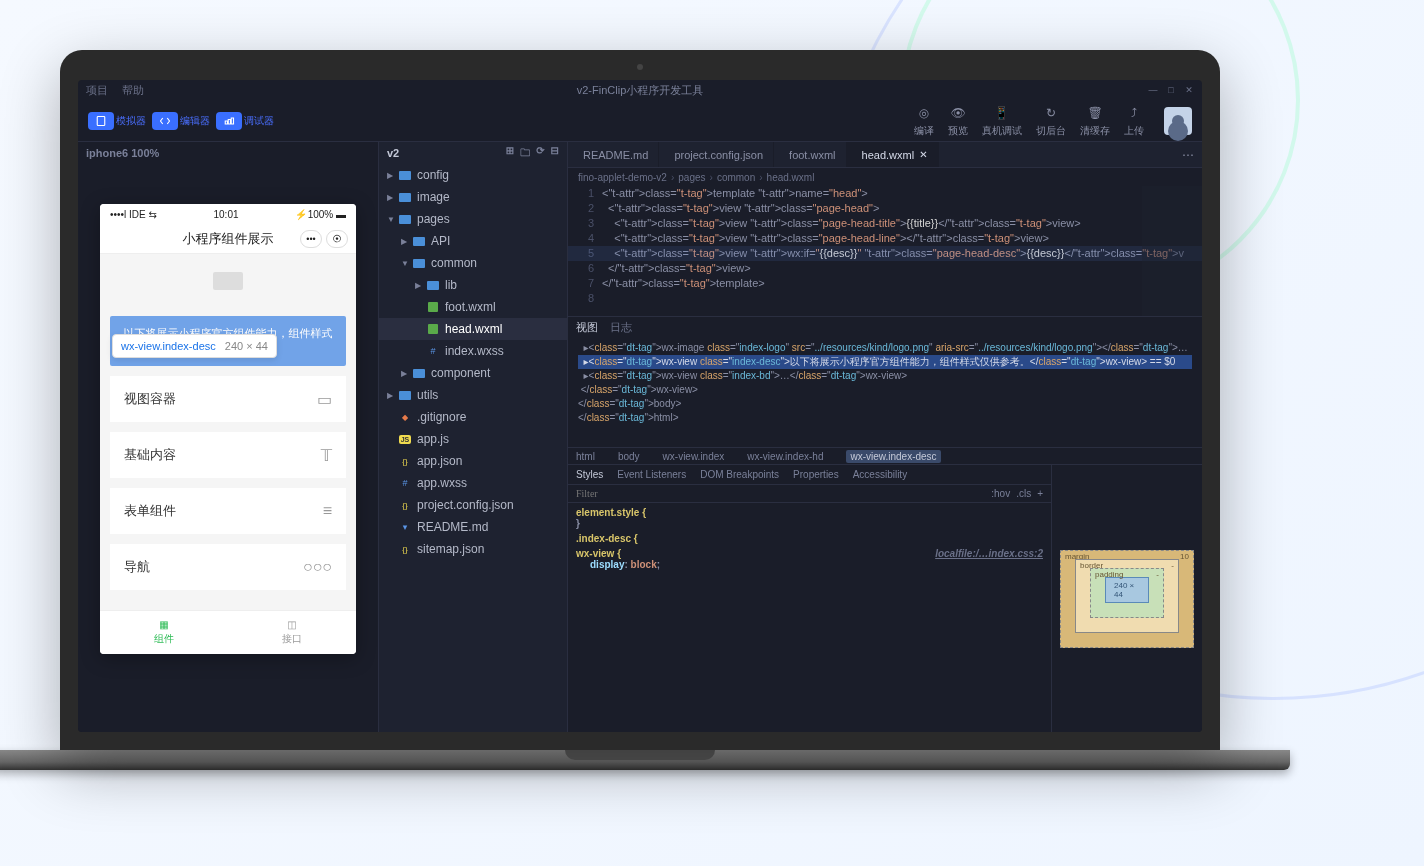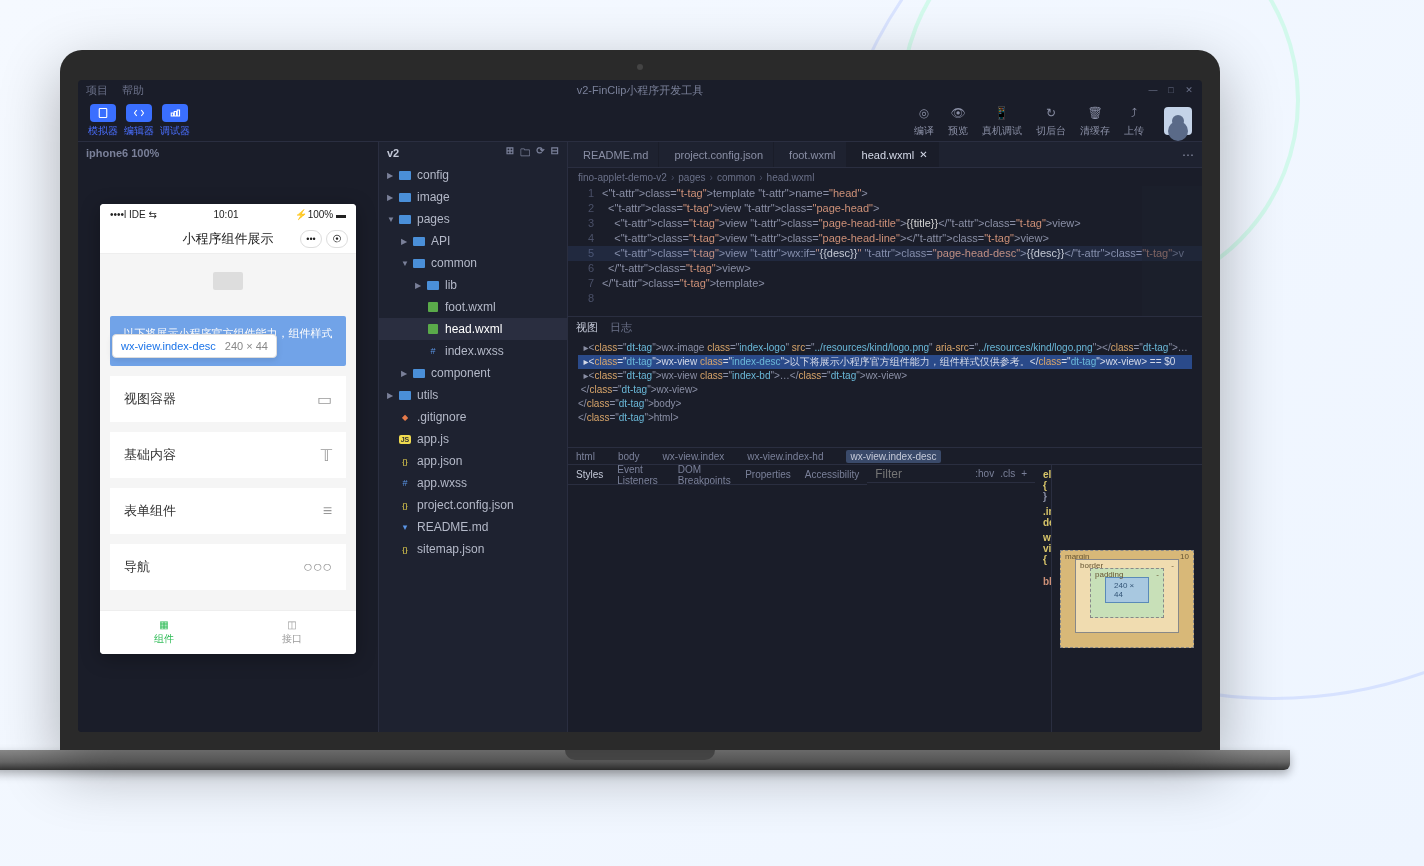--- a/index.html
+++ b/index.html
@@ -23,21 +23,21 @@
 
 .menubar { height: 20px; display: flex; align-items: center; padding: 0 8px; font-size: 11px; color: #6a7088; position: relative; }
 .menubar .menuitem { margin-right: 14px; cursor: pointer; }
 .menubar .title { position: absolute; left: 50%; transform: translateX(-50%); color: #7a8099; }
 .menubar .winctrl { margin-left: auto; display: flex; gap: 8px; }
 .menubar .winctrl span { width: 10px; height: 10px; display: flex; align-items: center; justify-content: center; font-size: 9px; cursor: pointer; }
 
 
 .toolbar { height: 42px; display: flex; align-items: center; padding: 0 10px; border-bottom: 1px solid #2a2e40; }
 .toolbar .pillgroup { display: flex; gap: 6px; }
-.toolbar .pill { display: flex; flex-direction: column; align-items: center; gap: 2px; }
+.toolbar .pill { display: flex; align-items: center; gap: 2px; }
 .toolbar .pillbtn { background: #3a6fff; width: 26px; height: 18px; border-radius: 4px; display: flex; align-items: center; justify-content: center; cursor: pointer; }
 .toolbar .pillbtn svg, .toolbar .iconbtn svg { width: 12px; height: 12px; stroke: #fff; fill: none; }
 .toolbar .pilllabel { font-size: 10px; color: #4a6fff; }
 .toolbar .right { margin-left: auto; display: flex; align-items: center; gap: 14px; }
 .toolbar .iconcol { display: flex; flex-direction: column; align-items: center; gap: 2px; cursor: pointer; }
 .toolbar .iconbtn { width: 18px; height: 18px; display: flex; align-items: center; justify-content: center; }
 .toolbar .iconlabel { font-size: 10px; color: #8a8fa5; }
 .toolbar .avatar { width: 28px; height: 28px; background: #c4d3e8; border-radius: 4px; display: flex; align-items: center; justify-content: center; margin-left: 6px; }
 .toolbar .avatar::before { content: ""; width: 12px; height: 12px; background: #5a6a88; border-radius: 50%; box-shadow: 0 10px 0 4px #5a6a88; }
 
@@ -110,26 +110,26 @@
 .dtabs .dtab { color: #6a7088; cursor: pointer; }
 .dtabs .dtab.active { color: #c4c9d8; }
 .dom { flex: 0 0 110px; font-family: monospace; font-size: 10px; padding: 4px 10px; color: #8a8fa5; overflow: hidden; }
 .dom .dline { line-height: 14px; white-space: pre; overflow: hidden; text-overflow: ellipsis; }
 .dom .dline.sel { background: #2a4a8a; color: #d4d9e8; } .dom .dt-attr { color: #d8a56a; } .dom .dt-str { color: #6ab8d8; }
 .dombread { height: 18px; display: flex; align-items: center; padding: 0 8px; gap: 23px; font-size: 10px; color: #7a8099; border-top: 1px solid #2a2e40; border-bottom: 1px solid #2a2e40; }
 .dombread span { cursor: pointer; }
 .dombread .bactive { background: #3a4a6a; padding: 1px 4px; border-radius: 2px; color: #c4c9d8; }
 
 .styles-row { flex: 1; display: flex; overflow: hidden; }
-.styles { flex: 1; display: flex; flex-direction: row; border-right: 1px solid #2a2e40; overflow: hidden; }
+.styles { flex: 1; display: flex; flex-direction: column; border-right: 1px solid #2a2e40; overflow: hidden; }
 .stabs { height: 20px; display: flex; align-items: center; padding: 0 8px; gap: 14px; font-size: 10px; border-bottom: 1px solid #2a2e40; }
 .stabs .stab { color: #7a8099; cursor: pointer; }
 .stabs .stab.active { color: #c4c9d8; }
 .sfilt { height: 18px; display: flex; align-items: center; padding: 0 8px; font-size: 10px; border-bottom: 1px solid #2a2e40; justify-content: space-between; }
-.sfilt input { background: none; border: none; color: #8a8fa5; font-size: 12px; width: 100px; outline: none; }
+.sfilt input { background: none; border: none; color: #8a8fa5; font-size: 10px; width: 100px; outline: none; font-family: Liberation Serif, serif; }
 .sfilt .sfr { display: flex; gap: 6px; color: #7a8099; }
 .srules { flex: 1; font-family: monospace; font-size: 10px; padding: 4px 8px; overflow: hidden; }
 .srules .rule { margin-bottom: 4px; font-weight: bold; }
 .srules .selhead { display: flex; justify-content: space-between; }
 .srules .rsel { color: #d8c56a; } .srules .rprop { color: #9cdcfe; margin-left: 14px; } .srules .rval { color: #ce9178; } .srules .rsrc { color: #6a7088; font-style: italic; text-decoration: underline; }
 
 .boxmodel { width: 150px; display: flex; align-items: center; justify-content: center; padding: 8px; }
 .bm-margin { border: 1px dashed #888; background: #d8b878; padding: 8px 14px 14px; font-size: 8px; color: #665533; position: relative; }
 .bm-margin::before { content: "margin"; position: absolute; top: 1px; left: 4px; }
 .bm-margin::after { content: "10"; position: absolute; top: 1px; right: 4px; }

